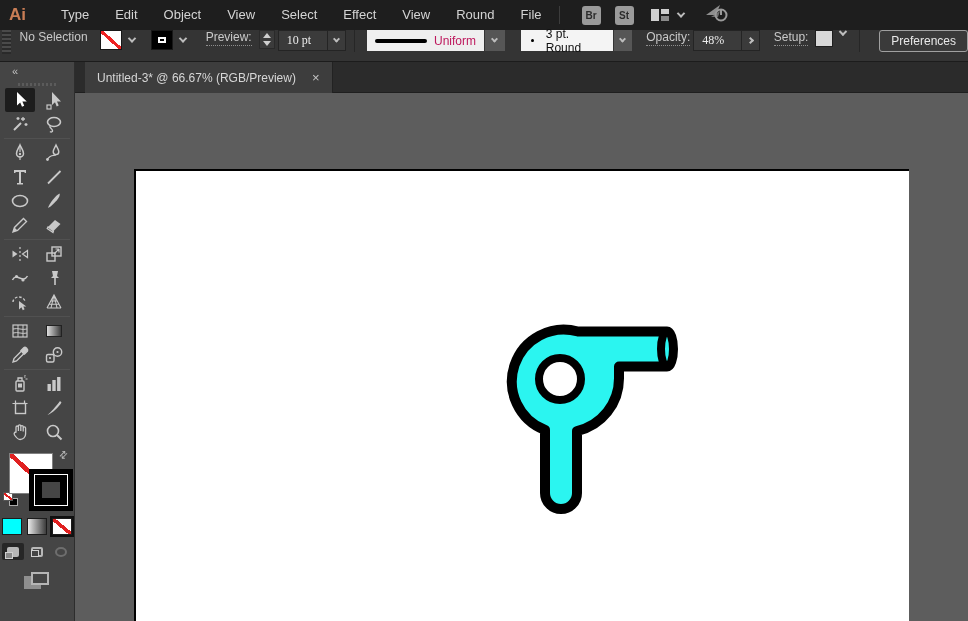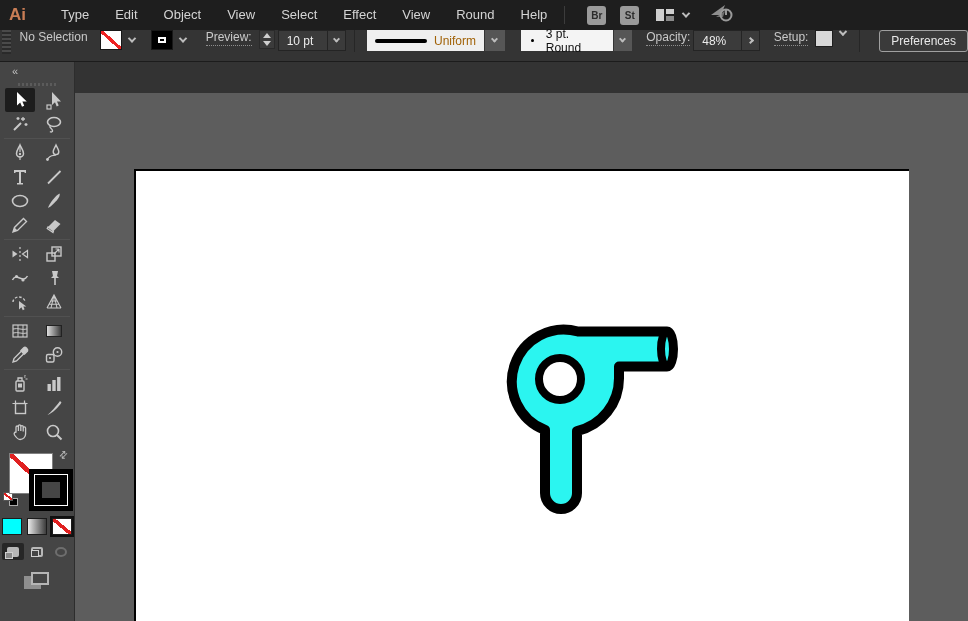--- a/index.html
+++ b/index.html
@@ -34,27 +34,27 @@
   .fill-none::after { content:""; position:absolute; inset:0;
     background:linear-gradient(to top right, transparent 44%, #e22 44%, #e22 56%, transparent 56%); }
   .stroke-black { background:#000; }
   .stroke-black::after { content:""; position:absolute; inset:6px; border:2px solid #fff; background:#000; }
   .swatch-chev { margin:0 6px 0 7px; }
   .ctl-label { margin-left:14px; border-bottom:1px dotted #8e8e8e; padding-bottom:1px; }
   .stepper { display:flex; flex-direction:column; margin-left:7px; gap:3px; padding:2px 3px; border:1px solid #2a2a2a; background:#3b3b3b; }
   .tri-up { width:0; height:0; border-left:4px solid transparent; border-right:4px solid transparent; border-bottom:5px solid #cfcfcf; }
   .tri-dn { width:0; height:0; border-left:4px solid transparent; border-right:4px solid transparent; border-top:5px solid #cfcfcf; }
   .field { display:flex; align-items:center; background:#3b3b3b; border:1px solid #242424; height:21px; margin-left:3px; }
-  .field .val { padding:0 8px; color:#ececec; font-size:12px; }
+  .field .val { padding:0 8px; color:#ececec; font-size:12px;font-family:Liberation Serif, serif; }
   .field .chev-cell { width:18px; align-self:stretch; display:flex; align-items:center; justify-content:center; border-left:1px solid #242424; }
   .vsep { width:1px; height:22px; background:#262626; margin:0 8px; }
   .profile-dd { display:flex; align-items:center; margin-left:4px; }
   .profile-box { background:#efefef; height:21px; display:flex; align-items:center; padding:0 8px; }
   .profile-line { width:52px; height:4px; background:#000; border-radius:2px; margin-right:7px; }
-  .profile-box span { color:#a16207; font-size:12px; }
+  .profile-box span { color:#be185d; font-size:12px; }
   .dd-chev-btn { width:20px; height:21px; background:#565656; display:flex; align-items:center; justify-content:center; margin-left:1px; }
   .brush-box { background:#f4f4f4; height:21px; display:flex; align-items:center; padding:0 10px; margin-left:12px; }
   .brush-dot { width:3px; height:3px; border-radius:50%; background:#000; margin-right:12px; }
   .brush-box span { color:#111; font-size:12px; }
   .chev-right { transform:rotate(-45deg); }
   .style-swatch { width:18px; height:17px; background:#d8d8d8; border:1px solid #1f1f1f; margin-left:7px; }
   .bar-btn { border:1px solid #a0a0a0; border-radius:3px; color:#e8e8e8; font-size:12px;
     padding:3px 11px; margin-left:11px; background:#3a3a3a; white-space:nowrap; }
 
   
@@ -131,21 +131,21 @@
     <span class="ai-logo">Ai</span>
     <nav class="menu-items">
       <span class="menu-item">Type</span>
       <span class="menu-item">Edit</span>
       <span class="menu-item">Object</span>
       <span class="menu-item">View</span>
       <span class="menu-item">Select</span>
       <span class="menu-item">Effect</span>
       <span class="menu-item">View</span>
       <span class="menu-item">Round</span>
-      <span class="menu-item">Help</span>
+      <span class="menu-item">File</span>
     </nav>
     <div class="mb-sep"></div>
     <div class="badge">Br</div>
     <div class="badge">St</div>
     <div class="layout-icon">
       <svg width="20" height="16" viewBox="0 0 20 16">
         <rect x="1" y="2" width="8" height="12" fill="#cfcfcf"></rect>
         <rect x="11" y="2" width="8" height="5" fill="#cfcfcf"></rect>
         <rect x="11" y="9" width="8" height="5" fill="#8a8a8a"></rect>
       </svg>
@@ -219,20 +219,26 @@
     <span class="ctl-label">Setup:</span>
     <div class="style-swatch"></div>
     <span class="chev swatch-chev"></span>
 
     <div class="vsep"></div>
 
     <button class="bar-btn">Preferences</button>
 
   </div>
 
+  <div id="tabbar">
+    <div class="doc-tab">
+      <span class="title">Untitled-3* @ 66.67% (RGB/Preview)</span>
+      <span class="tab-close">×</span>
+    </div>
+  </div>
 
   <div id="toolbar">
     <div class="tb-head">
       <span class="dbl-chev">«</span>
     </div>
     <div class="tb-grip"></div>
 
     <div class="tool-row">
       <div class="tool selected">
         <svg width="20" height="20" viewBox="0 0 20 20">

